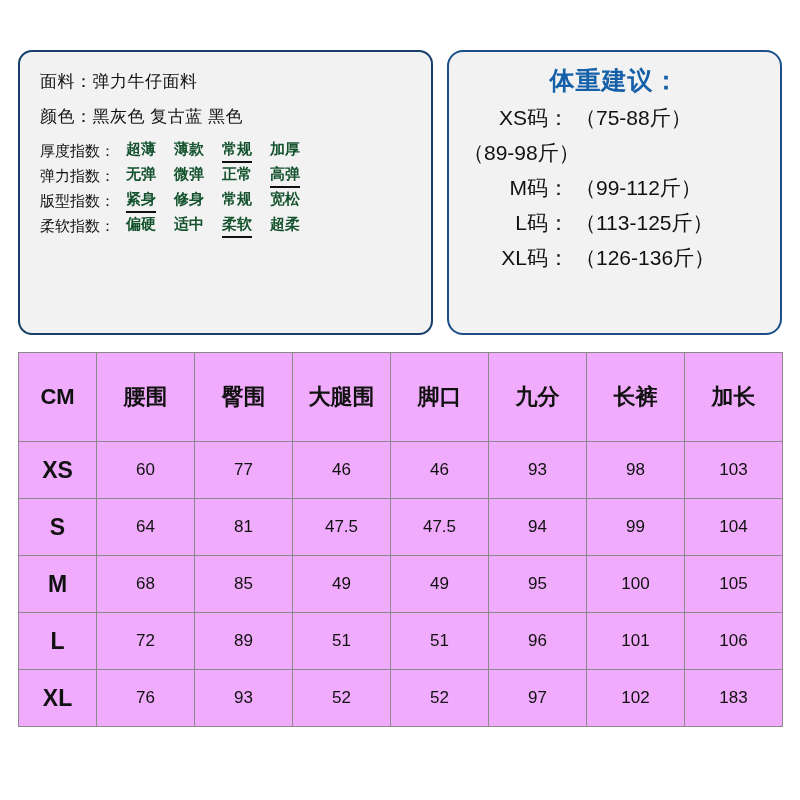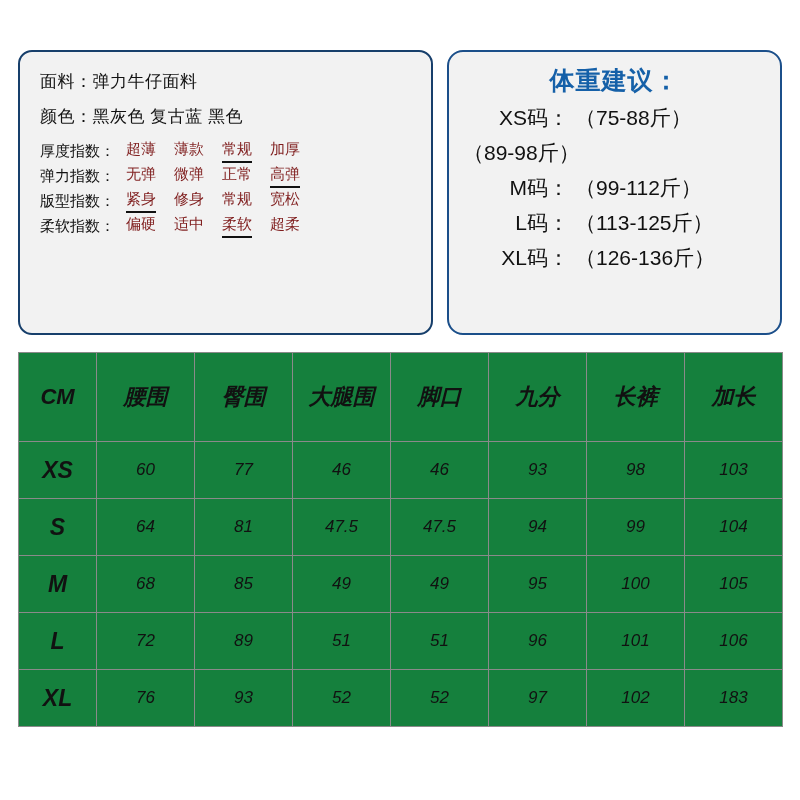--- a/index.html
+++ b/index.html
@@ -63,23 +63,24 @@
     width: 86px;
     flex: none;
     color: #111;
     font-size: 15px;
   }
   .idx-opts {
     display: flex;
     gap: 18px;
   }
   .idx-opt {
-    color: #7f1d1d;
+    color: #14532d;
     padding-bottom: 2px;
     border-bottom: 2px solid transparent;
+    font-weight: bold;
   }
   .idx-opt.sel {
     border-bottom: 2px solid #111;
   }
 
   
   .weight-card {
     flex: 1;
     box-sizing: border-box;
     background: #f2f2f2;
@@ -121,22 +122,21 @@
     width: 764px;
     border-collapse: collapse;
     table-layout: fixed;
     background: #f2f2f2;
   }
   .size-table td, .size-table th {
     border: 1px solid #8a8a8a;
     text-align: center;
     font-weight: normal;
     color: #111;
-    background: #15803d;
-    font-style: italic;
+    background: #f0abfc;
   }
   .size-table thead th {
     height: 86px;
     font-size: 22px;
     font-weight: bold;
   }
   .size-table thead th.corner {
     font-size: 22px;
     font-weight: bold;
   }

